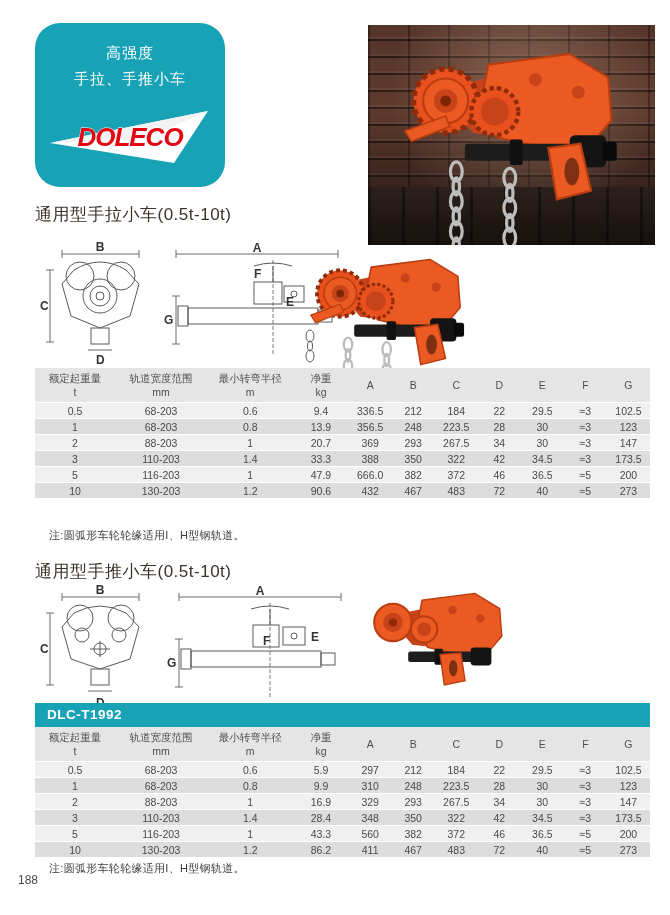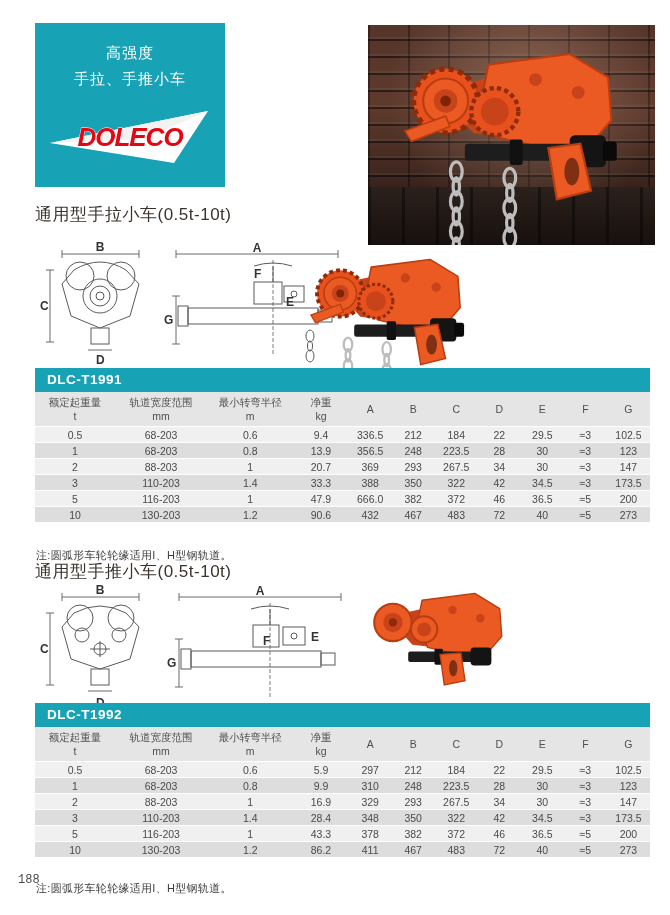--- a/index.html
+++ b/index.html
@@ -2,21 +2,21 @@
 <html><head>
 <meta charset="utf-8">
 <style>
   html,body{margin:0;padding:0;background:#fff;}
   .page{position:relative;width:670px;height:915px;background:#ffffff;overflow:hidden;
         font-family:"Liberation Sans",sans-serif;color:#3c3c3c;}
 
   
   .brand-block{position:absolute;left:35px;top:23px;width:190px;height:164px;
                background:#18a2b6;display:flex;flex-direction:column;align-items:center;
-               padding-top:17px;box-sizing:border-box;}
+               padding-top:17px;box-sizing:border-box;border-radius:25px;}
   .tagline{color:#fff;font-size:15px;line-height:1.75;text-align:center;letter-spacing:1px;}
   .logo-svg{width:164px;height:56px;margin-top:16px;}
   .logo-cn{color:#fff;font-size:28px;font-weight:bold;letter-spacing:9px;margin-top:1px;
            padding-left:9px;}
 
   
   .photo{position:absolute;left:368px;top:25px;width:287px;height:220px;overflow:hidden;}
   .brick-wall{position:absolute;inset:0;background-color:#402822;
     background-image:
       radial-gradient(circle at 55% 30%, rgba(255,215,180,.28), rgba(0,0,0,0) 62%),
@@ -49,23 +49,23 @@
   table.spec th .col-label{line-height:14px;}
   table.spec th .col-unit{line-height:14px;}
   table.spec td{font-size:10.5px;color:#4a4a4a;text-align:center;height:15px;
                 padding:0;border-bottom:1px solid #fff;}
   table.spec tbody tr:nth-child(odd){background:#f0f0f0;}
   table.spec tbody tr:nth-child(even){background:#dddddd;}
   table.spec th:nth-child(1){width:13%;}
   table.spec th:nth-child(2){width:15%;}
   table.spec th:nth-child(3){width:14%;}
   table.spec th:nth-child(4){width:9%;}
-  .note{position:absolute;left:36px;font-size:11px;color:#3d3d3d;letter-spacing:.3px;margin-top:20px;}
-
-  .page-number{position:absolute;left:18px;top:873px;font-family:Liberation Mono, monospace;
+  .note{position:absolute;left:49px;font-size:11px;color:#3d3d3d;letter-spacing:.3px;}
+
+  .page-number{position:absolute;left:18px;top:873px;font-family:Liberation Sans, sans-serif;
                font-size:12px;color:#4a4a4a;}
 
   .product-svg{position:absolute;}
 </style>
 </head>
 <body>
 
 <svg width="0" height="0" style="position:absolute">
   <defs>
     <pattern id="hatch" width="5" height="5" patternUnits="userSpaceOnUse" patternTransform="rotate(45)">
@@ -191,21 +191,20 @@
     <text x="92" y="36">F</text>
     <text x="124" y="64">E</text>
     <text x="2" y="82">G</text>
   </svg>
 
   <svg class="product-svg" style="left:300px;top:250px" width="178" height="155" viewBox="0 0 230 200">
     <use href="#trolley-geared"></use>
   </svg>
 
   <div class="table-wrap" style="top:368px">
-    <div class="model-bar">DLC-T1991</div>
     <table class="spec">
       <thead>
           <tr>
             <th>
               <div class="col-label">额定起重量</div>
               <div class="col-unit">t</div>
             </th>
             <th>
               <div class="col-label">轨道宽度范围</div>
               <div class="col-unit">mm</div>
@@ -470,21 +469,21 @@
             <td>42</td>
             <td>34.5</td>
             <td>≈3</td>
             <td>173.5</td>
           </tr>
           <tr>
             <td>5</td>
             <td>116-203</td>
             <td>1</td>
             <td>43.3</td>
-            <td>378</td>
+            <td>560</td>
             <td>382</td>
             <td>372</td>
             <td>46</td>
             <td>36.5</td>
             <td>≈5</td>
             <td>200</td>
           </tr>
           <tr>
             <td>10</td>
             <td>130-203</td>

